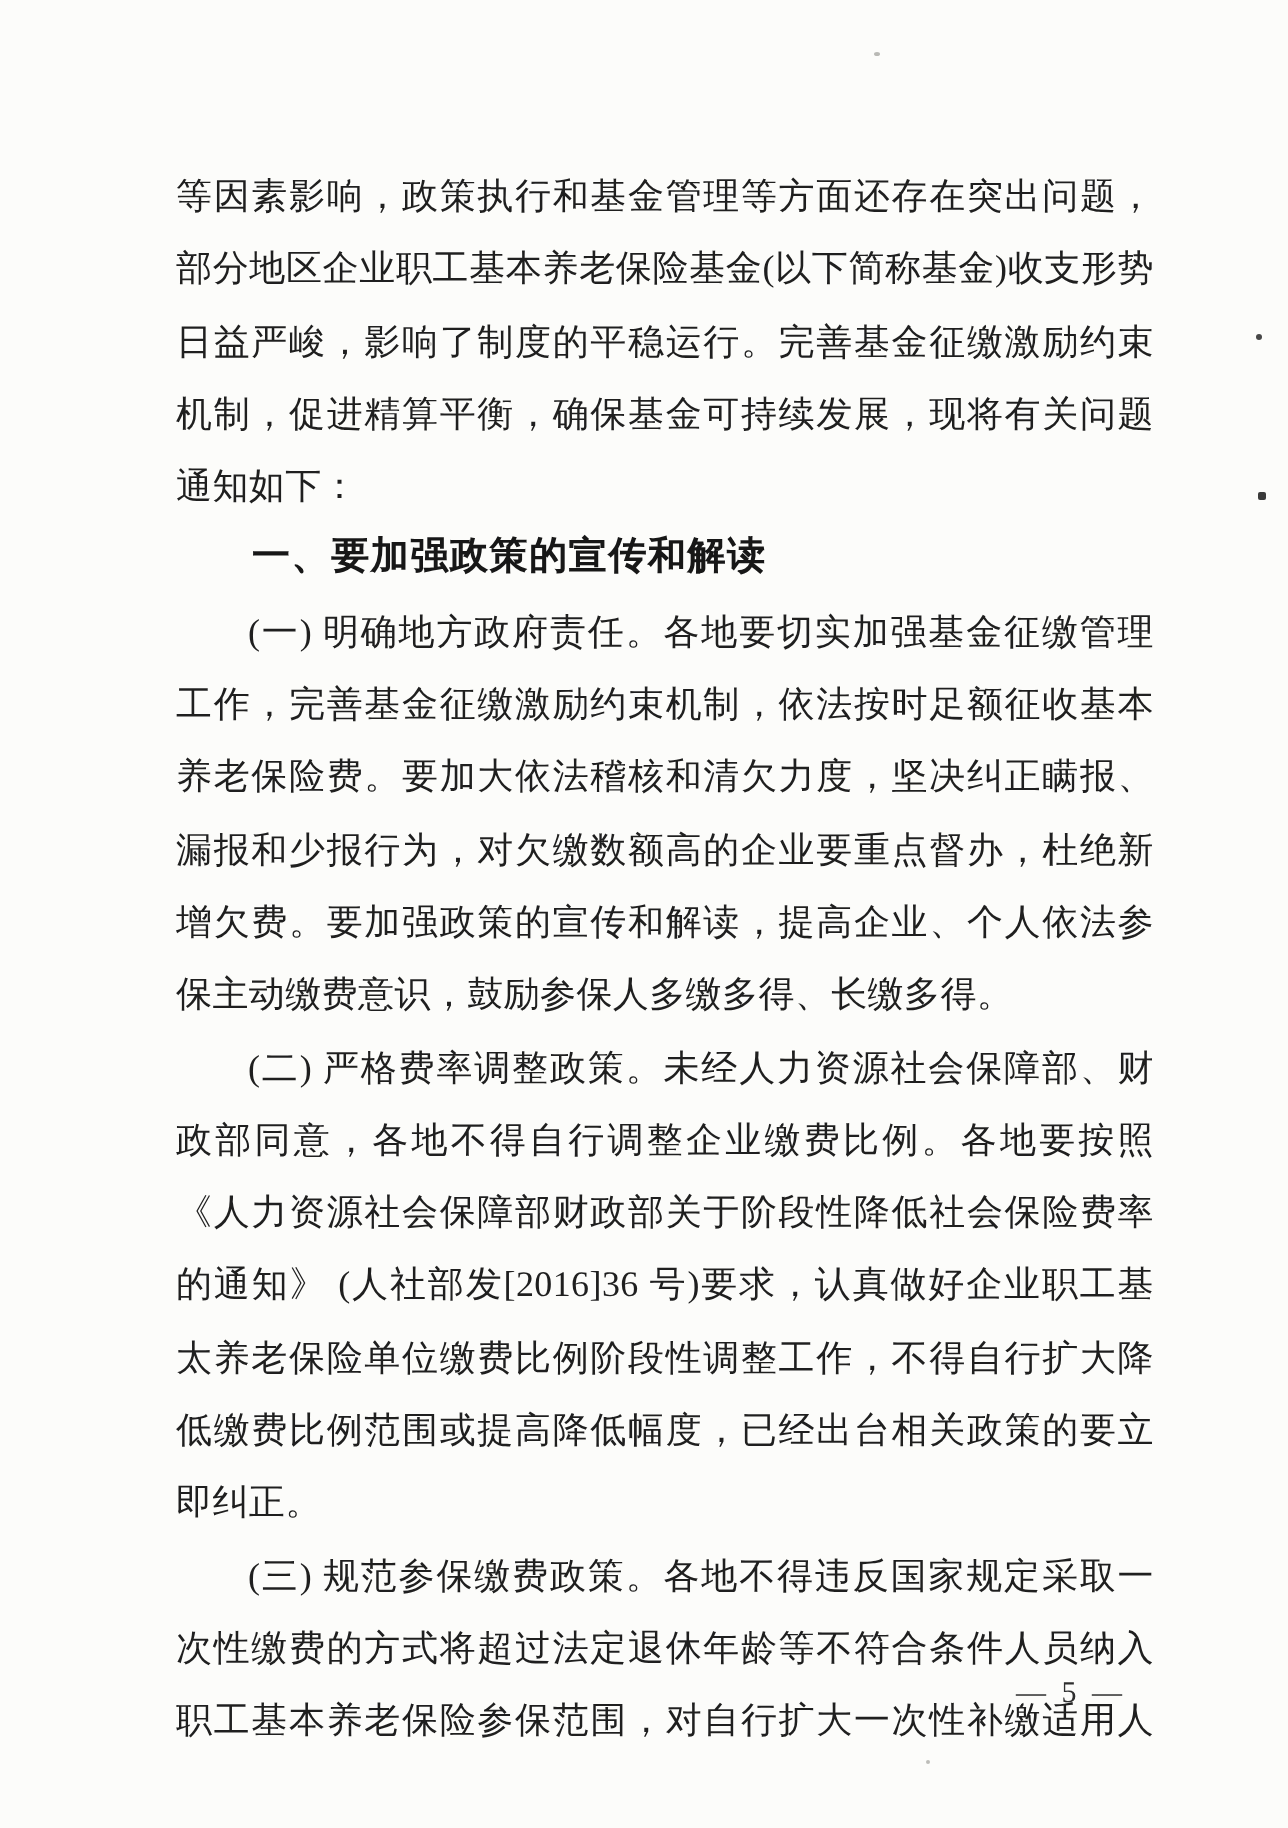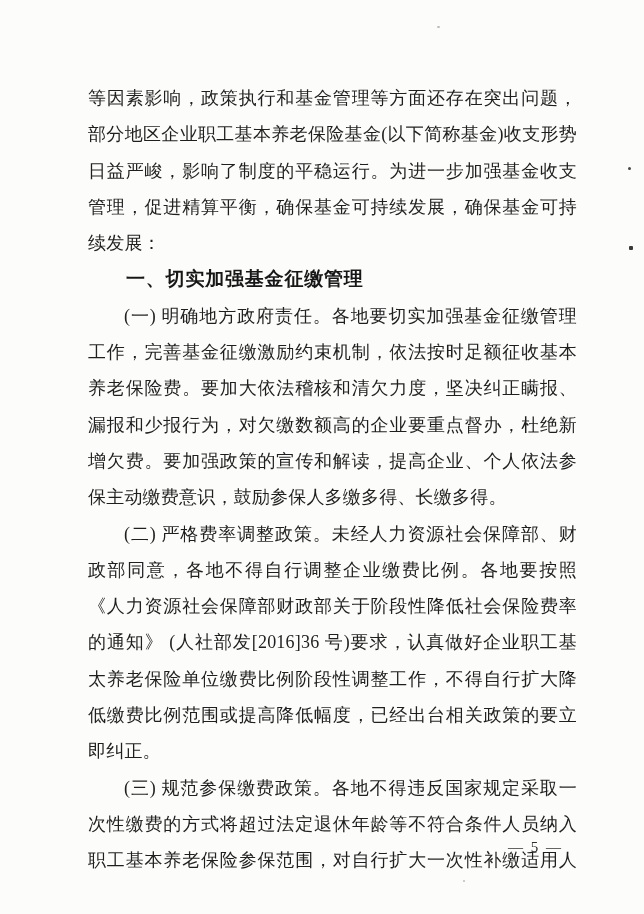--- a/index.html
+++ b/index.html
@@ -67,22 +67,22 @@
   .s3 { left: 629px; top: 246px; width: 4px; height: 4px; background: #3a3a3a; border-radius: 1px; }
   .s4 { left: 214px; top: 171px; width: 2px; height: 2px; background: #c7c7c3; }
   .s5 { left: 463px; top: 880px; width: 2px; height: 2px; background: #bdbdb9; }
 </style>
 </head>
 <body>
 
 <div class="page">
 
   <div class="doc-body">
-    <p class="continuation">等因素影响，政策执行和基金管理等方面还存在突出问题，部分地区企业职工基本养老保险基金(以下简称基金)收支形势日益严峻，影响了制度的平稳运行。为进一步加强基金收支管理，促进精算平衡，确保基金可持续发展，确保基金可持续发展：</p>
-    <p class="heading">一、切实加强基金征缴管理</p>
+    <p class="continuation">等因素影响，政策执行和基金管理等方面还存在突出问题，部分地区企业职工基本养老保险基金(以下简称基金)收支形势日益严峻，影响了制度的平稳运行。完善基金征缴激励约束机制，促进精算平衡，确保基金可持续发展，现将有关问题通知如下：</p>
+    <p class="heading">一、要加强政策的宣传和解读</p>
     <p>(一) 明确地方政府责任。各地要切实加强基金征缴管理工作，完善基金征缴激励约束机制，依法按时足额征收基本养老保险费。要加大依法稽核和清欠力度，坚决纠正瞒报、漏报和少报行为，对欠缴数额高的企业要重点督办，杜绝新增欠费。要加强政策的宣传和解读，提高企业、个人依法参保主动缴费意识，鼓励参保人多缴多得、长缴多得。</p>
     <p>(二) 严格费率调整政策。未经人力资源社会保障部、财政部同意，各地不得自行调整企业缴费比例。各地要按照 《人力资源社会保障部财政部关于阶段性降低社会保险费率的通知》 (人社部发[2016]36 号)要求，认真做好企业职工基太养老保险单位缴费比例阶段性调整工作，不得自行扩大降低缴费比例范围或提高降低幅度，已经出台相关政策的要立即纠正。</p>
     <p class="clamp3">(三) 规范参保缴费政策。各地不得违反国家规定采取一次性缴费的方式将超过法定退休年龄等不符合条件人员纳入职工基本养老保险参保范围，对自行扩大一次性补缴适用人群范</p>
   </div>
 
   <div class="page-number">— 5 —</div>
 
   <span class="speck s1"></span>
   <span class="speck s2"></span>
   <span class="speck s3"></span>

